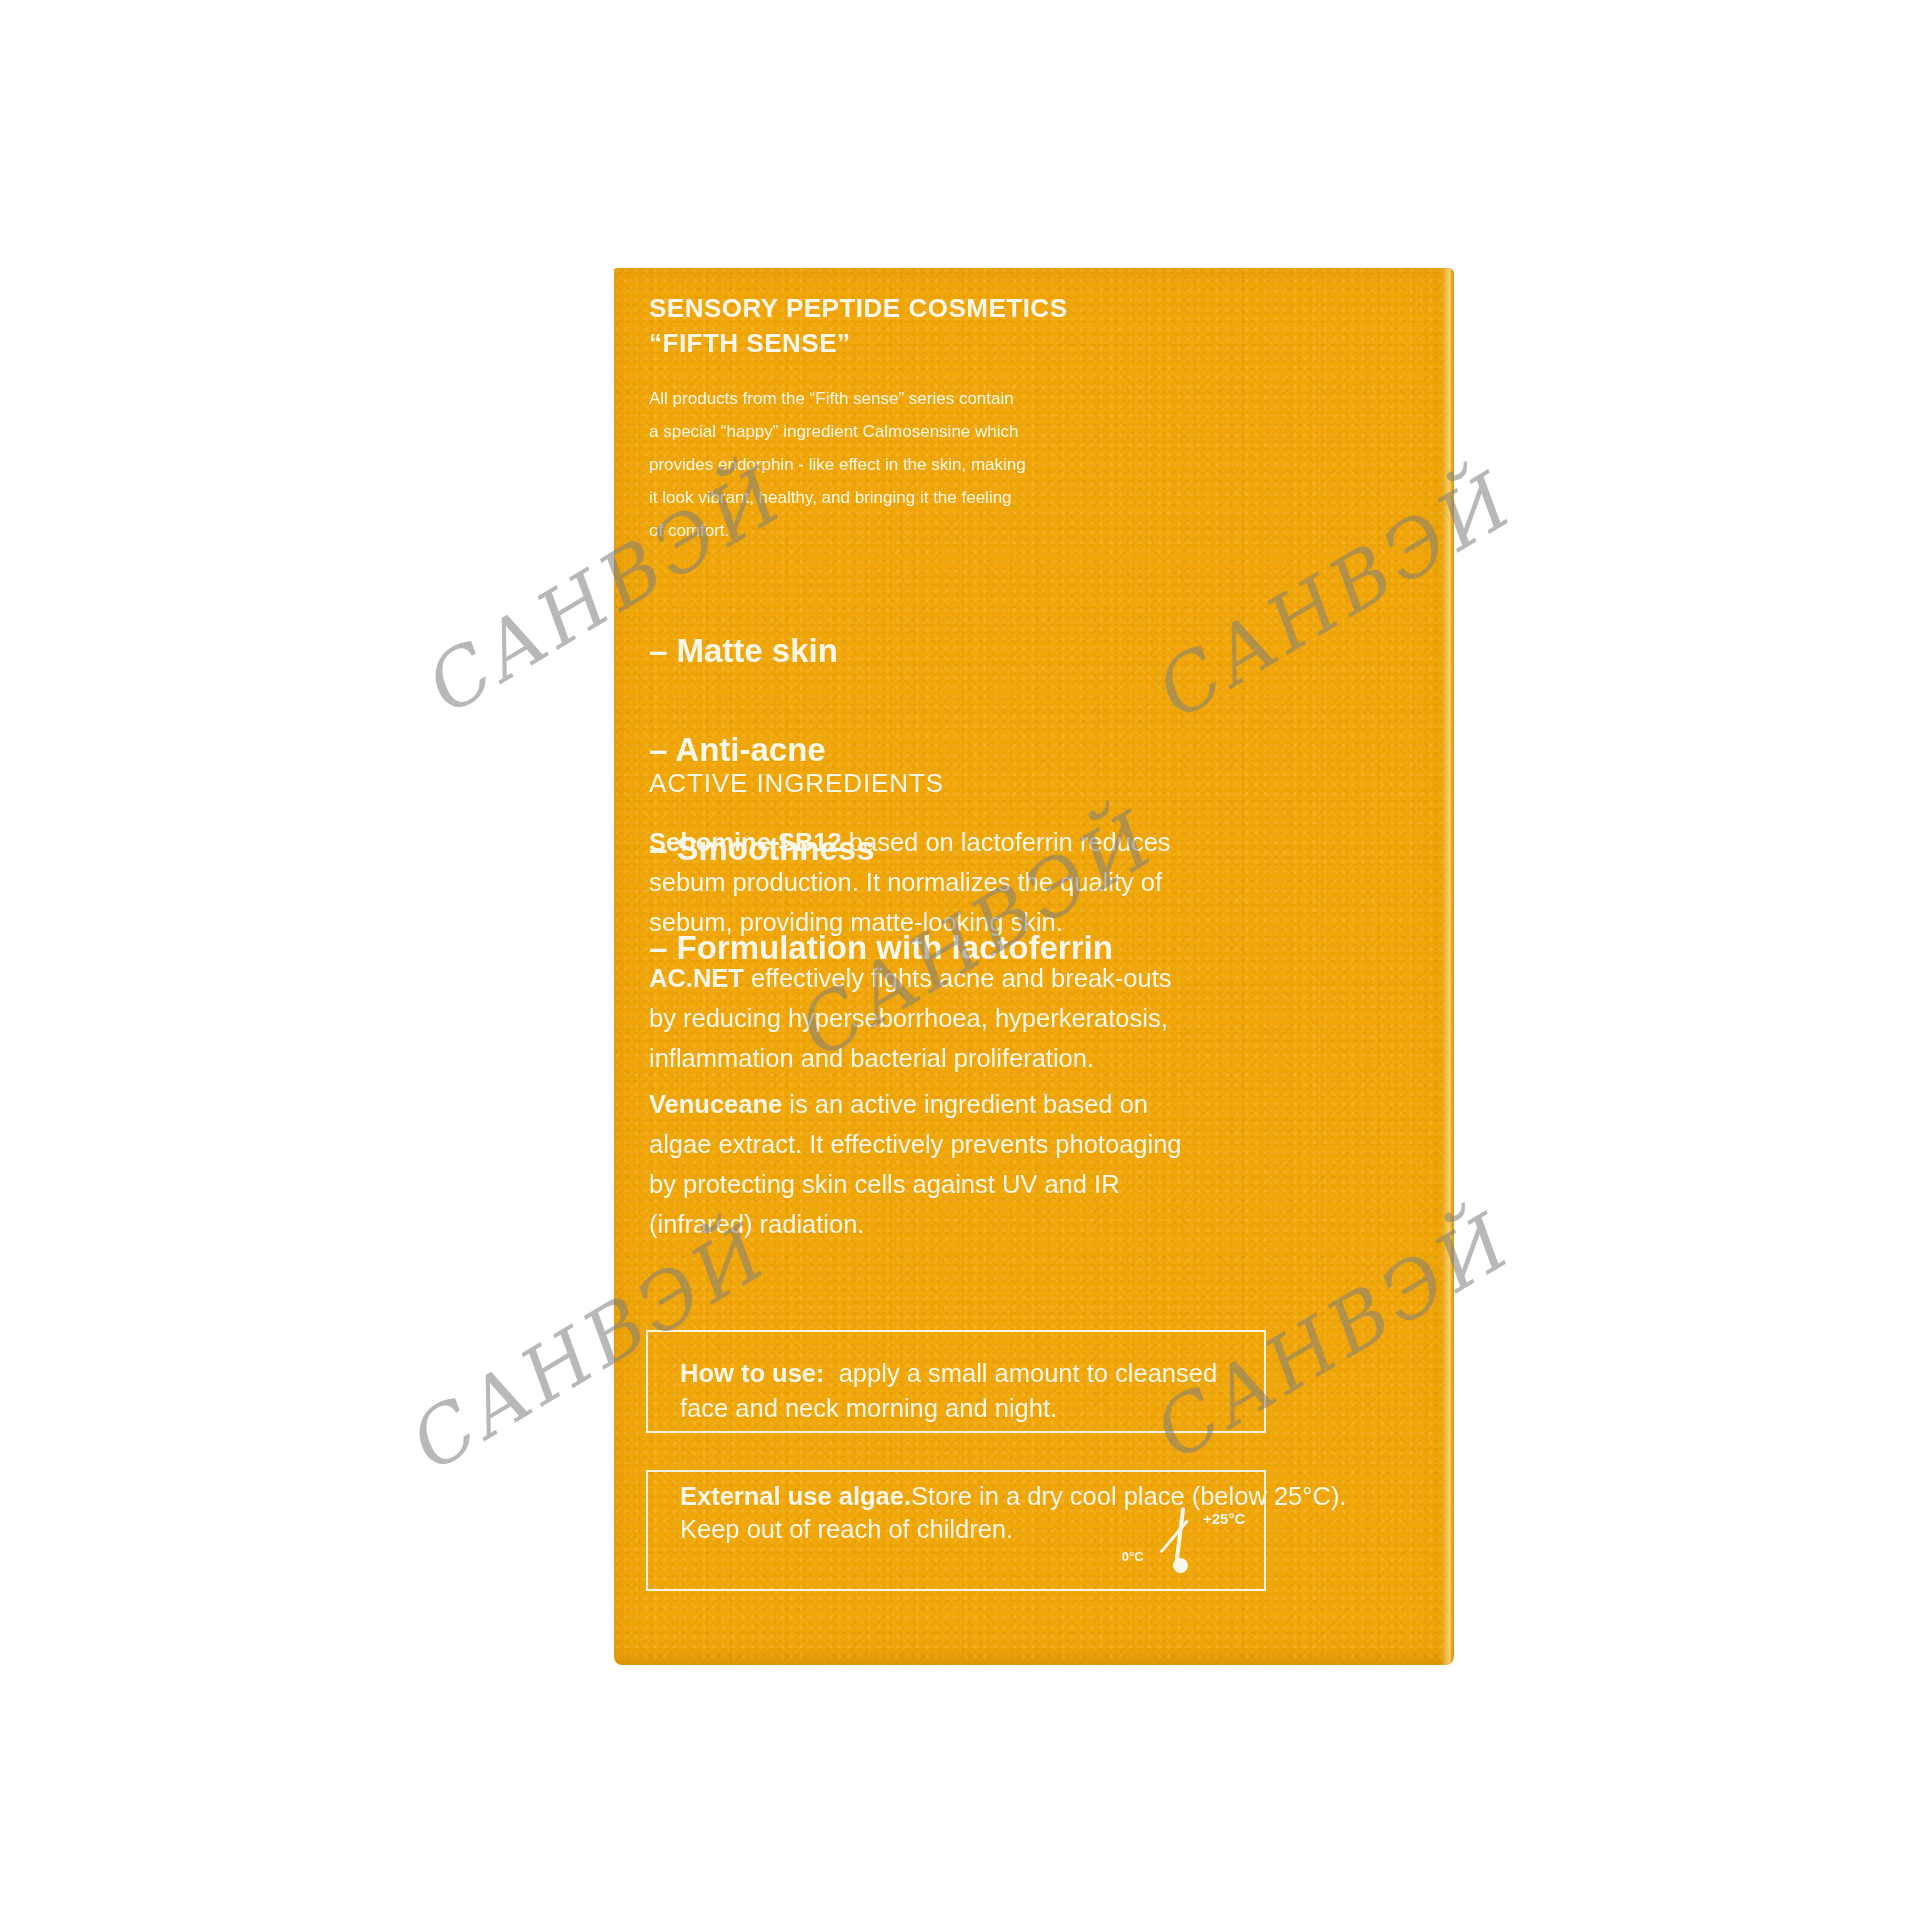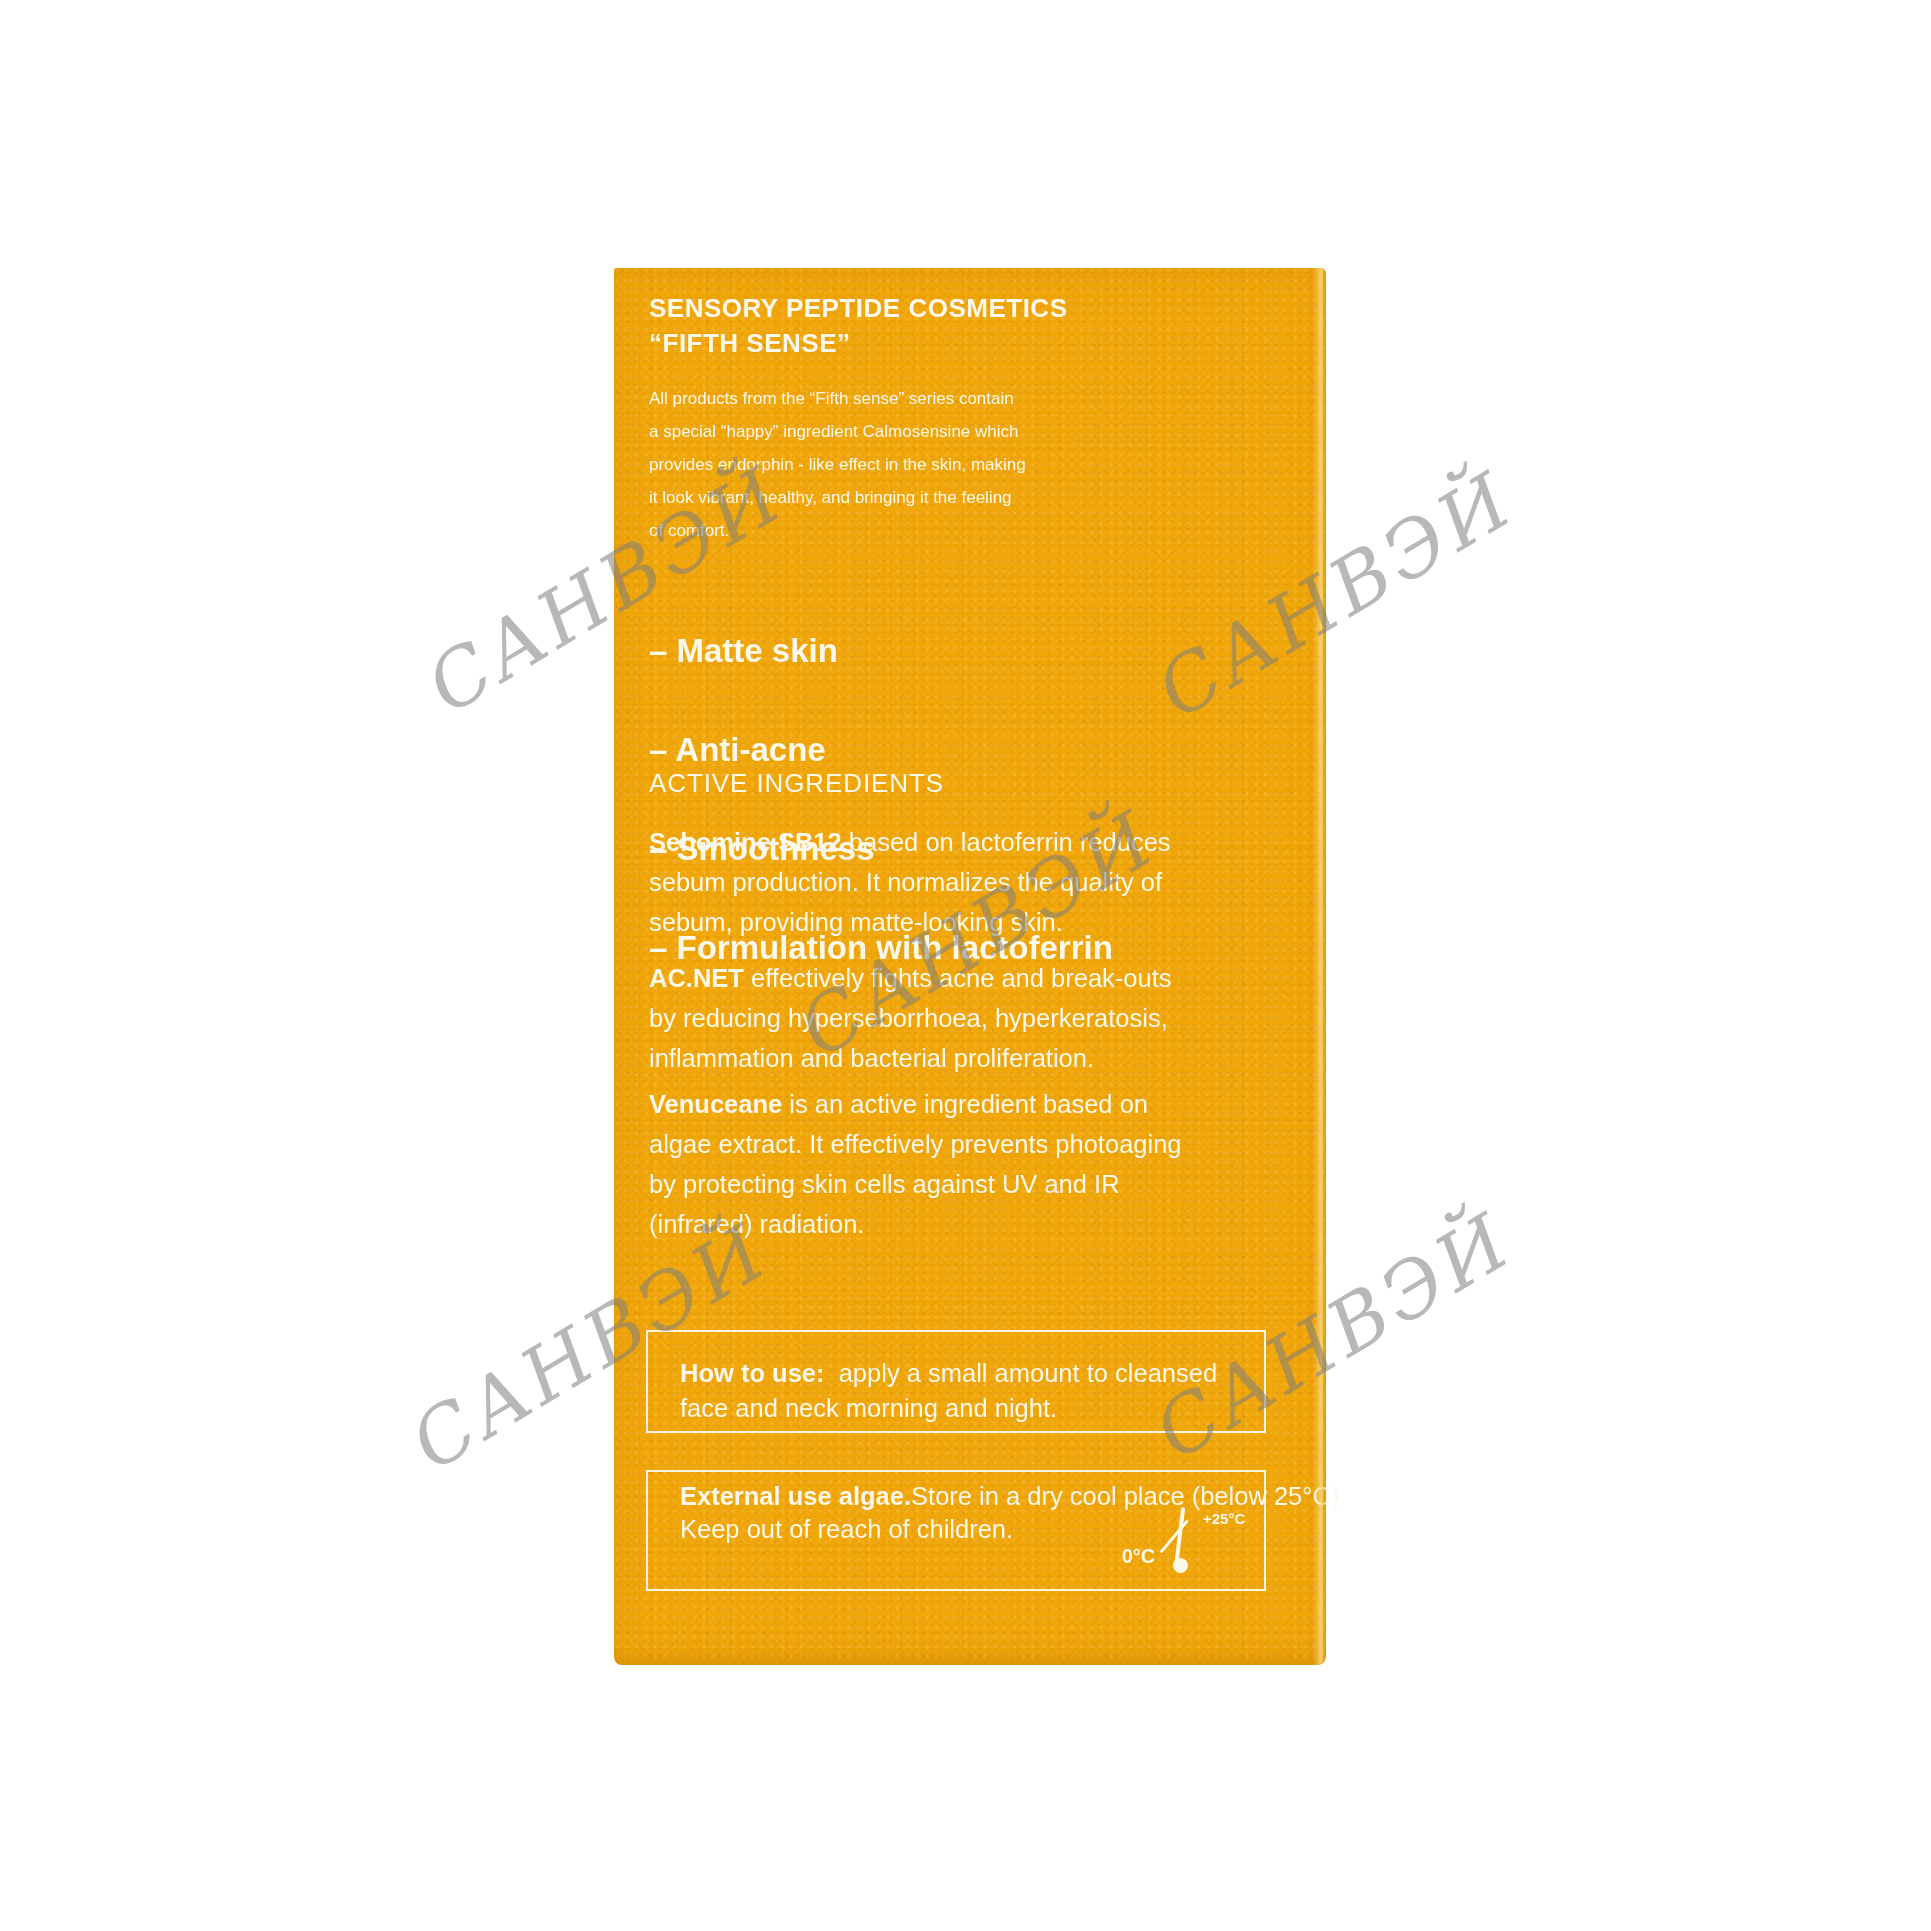--- a/index.html
+++ b/index.html
@@ -1,20 +1,20 @@
 <!DOCTYPE html>
 <html style="font-size:14px"><head>
 <meta charset="utf-8">
 <style>
   html,body{margin:0;padding:0;background:#ffffff;}
   .canvas{position:relative;width:1931px;height:1931px;background:#ffffff;overflow:hidden;
           font-family:"Liberation Sans", sans-serif;}
 
   
-  .box{position:absolute;left:614px;top:268px;width:712px;height:1397px;
+  .box{position:absolute;left:614px;top:268px;width:840px;height:1397px;
        background-color:#f0a608;
        background-image:
          radial-gradient(circle at 30% 30%, rgba(255,255,255,0.10) 0 18%, transparent 19%),
          radial-gradient(circle at 70% 65%, rgba(146,86,0,0.10) 0 16%, transparent 17%),
          radial-gradient(circle at 20% 80%, rgba(146,86,0,0.08) 0 14%, transparent 15%),
          radial-gradient(circle at 80% 20%, rgba(255,255,255,0.08) 0 15%, transparent 16%);
        background-size: 9.7px 9.7px, 8px 8px, 11.4px 11.4px, 6.1px 6.1px;
        border-radius:2.6px 5.3px 8.8px 8px;
        box-shadow: inset 0 0 40px rgba(180,110,0,0.16), inset -4.4px -6.1px 14px rgba(170,100,0,0.22);
        z-index:1;}
@@ -36,21 +36,21 @@
         border:2.6px solid rgba(253,248,236,0.95);color:#fcf8ec;white-space:pre;}
   .htu{top:1062px;height:103px;padding:24px 0 0 32px;font-size:25.5px;line-height:35px;}
   .ext{top:1202px;height:121px;padding:8px 0 0 32px;font-size:25.5px;line-height:33px;}
   .wbox b{font-weight:bold;}
 
   
   .thermo{position:absolute;right:40px;top:33px;width:97px;height:77px;color:#fcf8ec;}
   .t-stem{position:absolute;left:51px;top:1.8px;width:3.5px;height:54px;background:#fcf8ec;border-radius:1.8px;transform:rotate(7deg);}
   .t-bulb{position:absolute;left:46px;top:53px;width:15px;height:15px;background:#fcf8ec;border-radius:50%;}
   .t-tick{position:absolute;left:26px;top:30px;width:42px;height:2.6px;background:#fcf8ec;border-radius:1.8px;transform:rotate(-50deg);}
-  .t-low{position:absolute;left:-5.3px;top:35px;font-size:20px;font-weight:bold;}
+  .t-low{position:absolute;left:-5.3px;top:35px;font-size:13px;font-weight:bold;}
   .t-high{position:absolute;left:76px;top:-3.5px;font-size:15px;font-weight:bold;}
 
   
   .wm{position:absolute;z-index:3;font-family:"DejaVu Serif", serif;font-style:italic;
       color:rgba(125,125,125,0.55);font-size:77px;letter-spacing:5.3px;white-space:nowrap;
       transform:translate(-50%,-50%) rotate(-31deg);}
   .wm1{left:606px;top:590px;} .wm2{left:1336px;top:595px;}
   .wm3{left:978px;top:934px;} .wm4{left:590px;top:1347px;} .wm5{left:1334px;top:1336px;}
 </style>
 </head>

